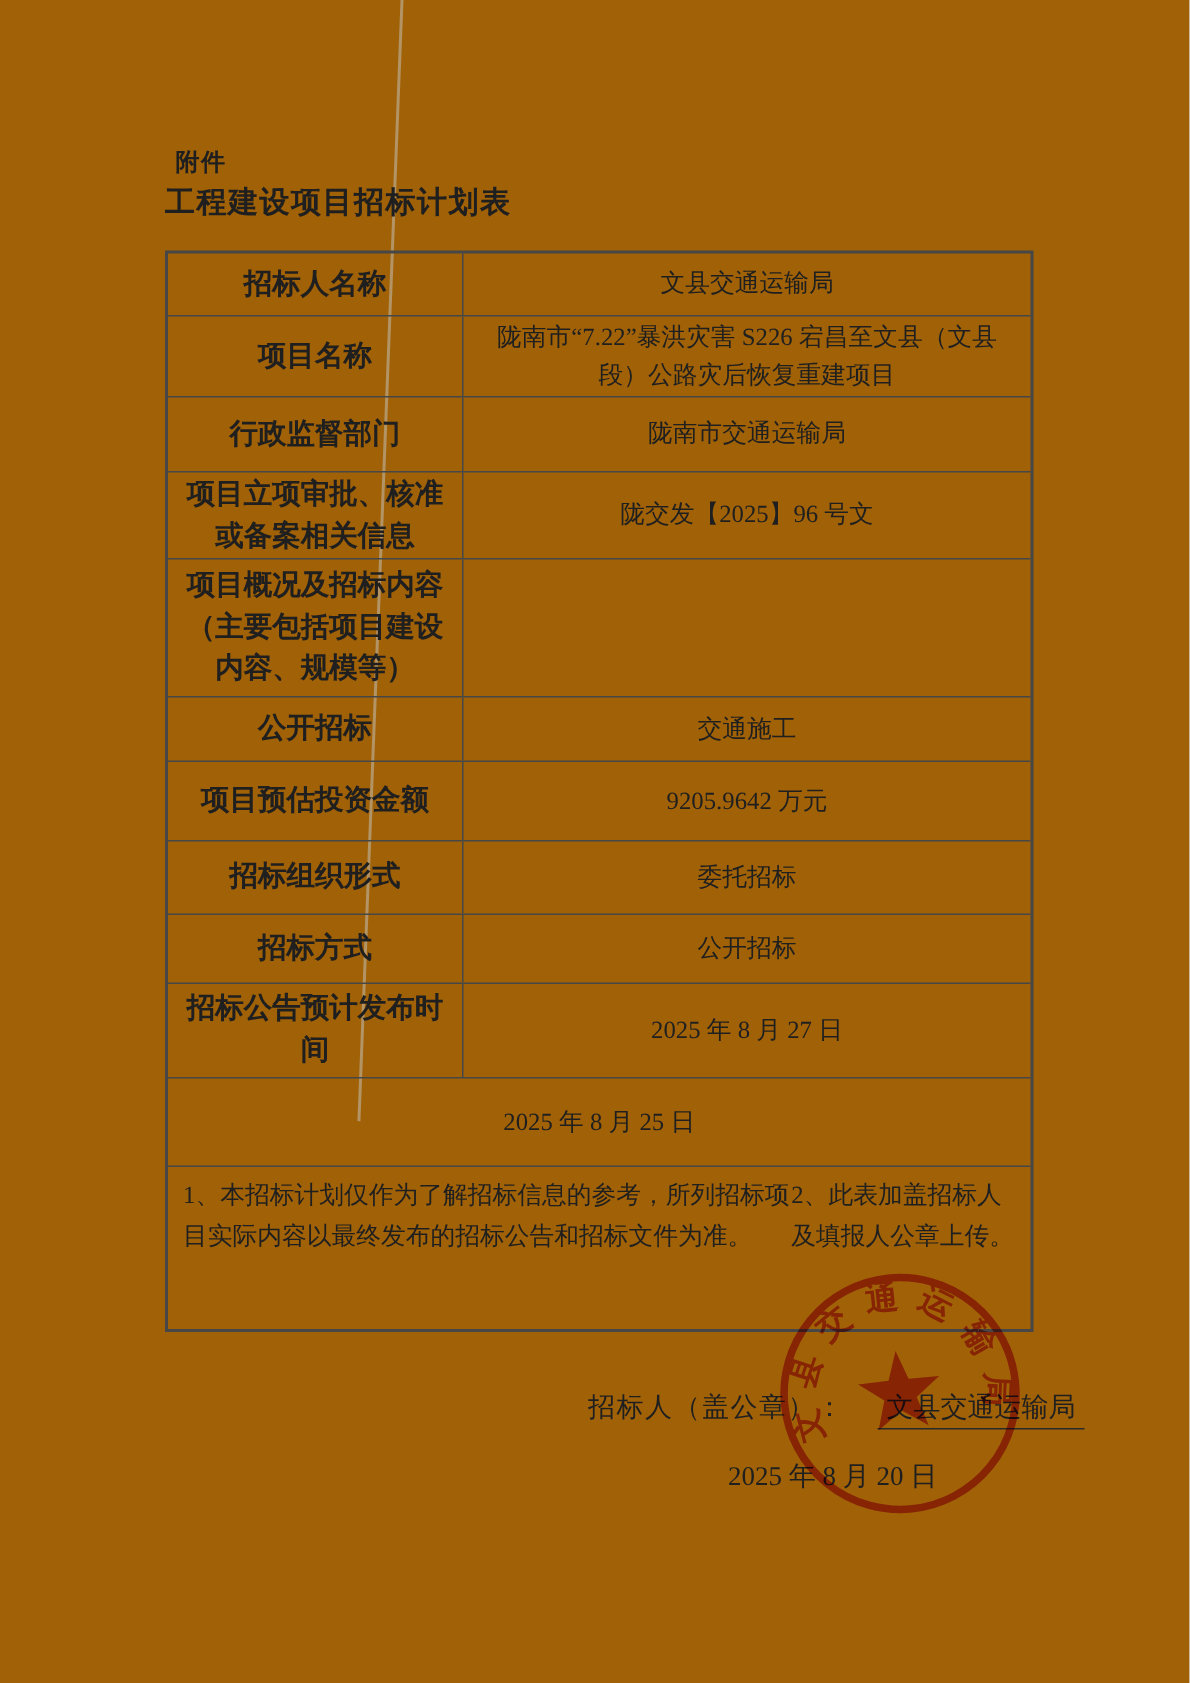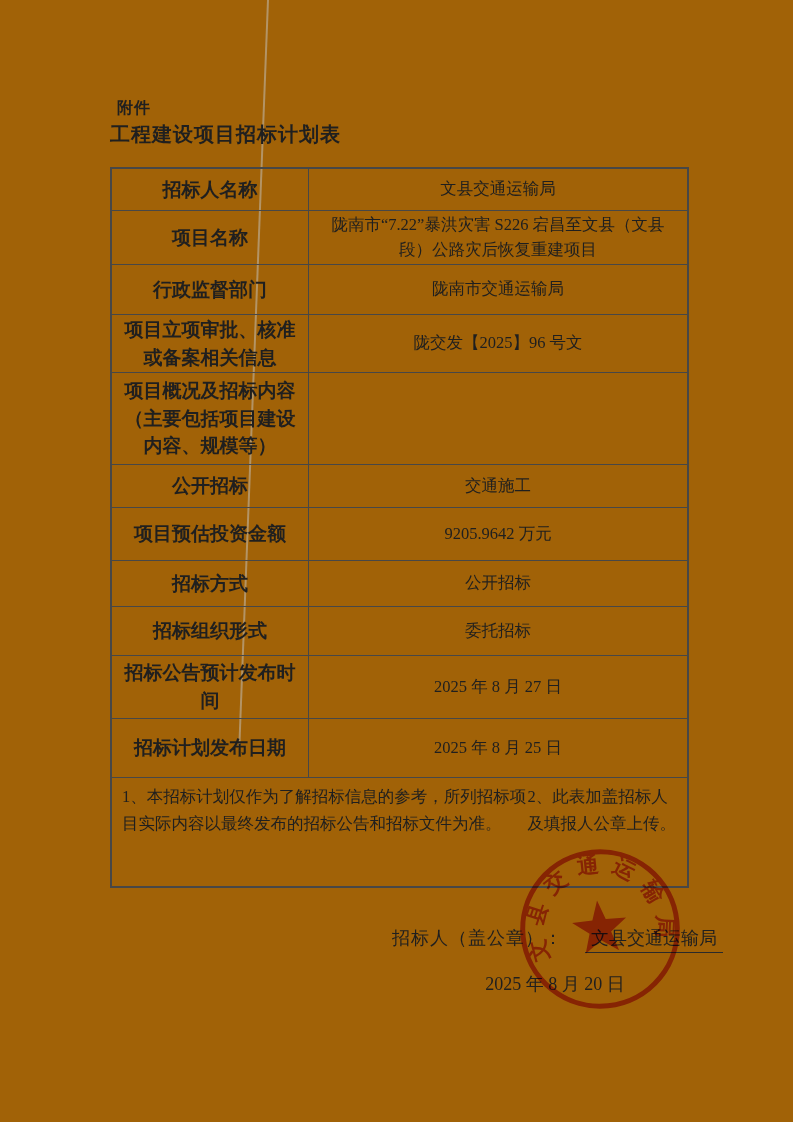--- a/index.html
+++ b/index.html
@@ -148,34 +148,33 @@
       <div class="t-label">项目概况及招标内容（主要包括项目建设内容、规模等）</div>
     </div>
     <div class="t-row r5">
       <div class="t-label">公开招标</div>
       <div class="t-value">交通施工</div>
     </div>
     <div class="t-row r6">
       <div class="t-label">项目预估投资金额</div>
       <div class="t-value">9205.9642 万元</div>
     </div>
+    <div class="t-row r7">
+      <div class="t-label">招标组织形式</div>
+      <div class="t-value">委托招标</div>
+    </div>
     <div class="t-row r8">
       <div class="t-label">招标方式</div>
       <div class="t-value">公开招标</div>
     </div>
-    <div class="t-row r7">
-      <div class="t-label">招标组织形式</div>
-      <div class="t-value">委托招标</div>
-    </div>
     <div class="t-row r9">
       <div class="t-label">招标公告预计发布时间</div>
       <div class="t-value">2025 年 8 月 27 日</div>
     </div>
     <div class="t-row r10">
-      <div class="t-label">招标计划发布日期</div>
       <div class="t-value">2025 年 8 月 25 日</div>
     </div>
     <div class="t-row r11">
       <div class="t-value remark">
         <div>1、本招标计划仅作为了解招标信息的参考，所列招标项目实际内容以最终发布的招标公告和招标文件为准。</div>
         <div>2、此表加盖招标人及填报人公章上传。</div>
       </div>
     </div>
   </div>
 

